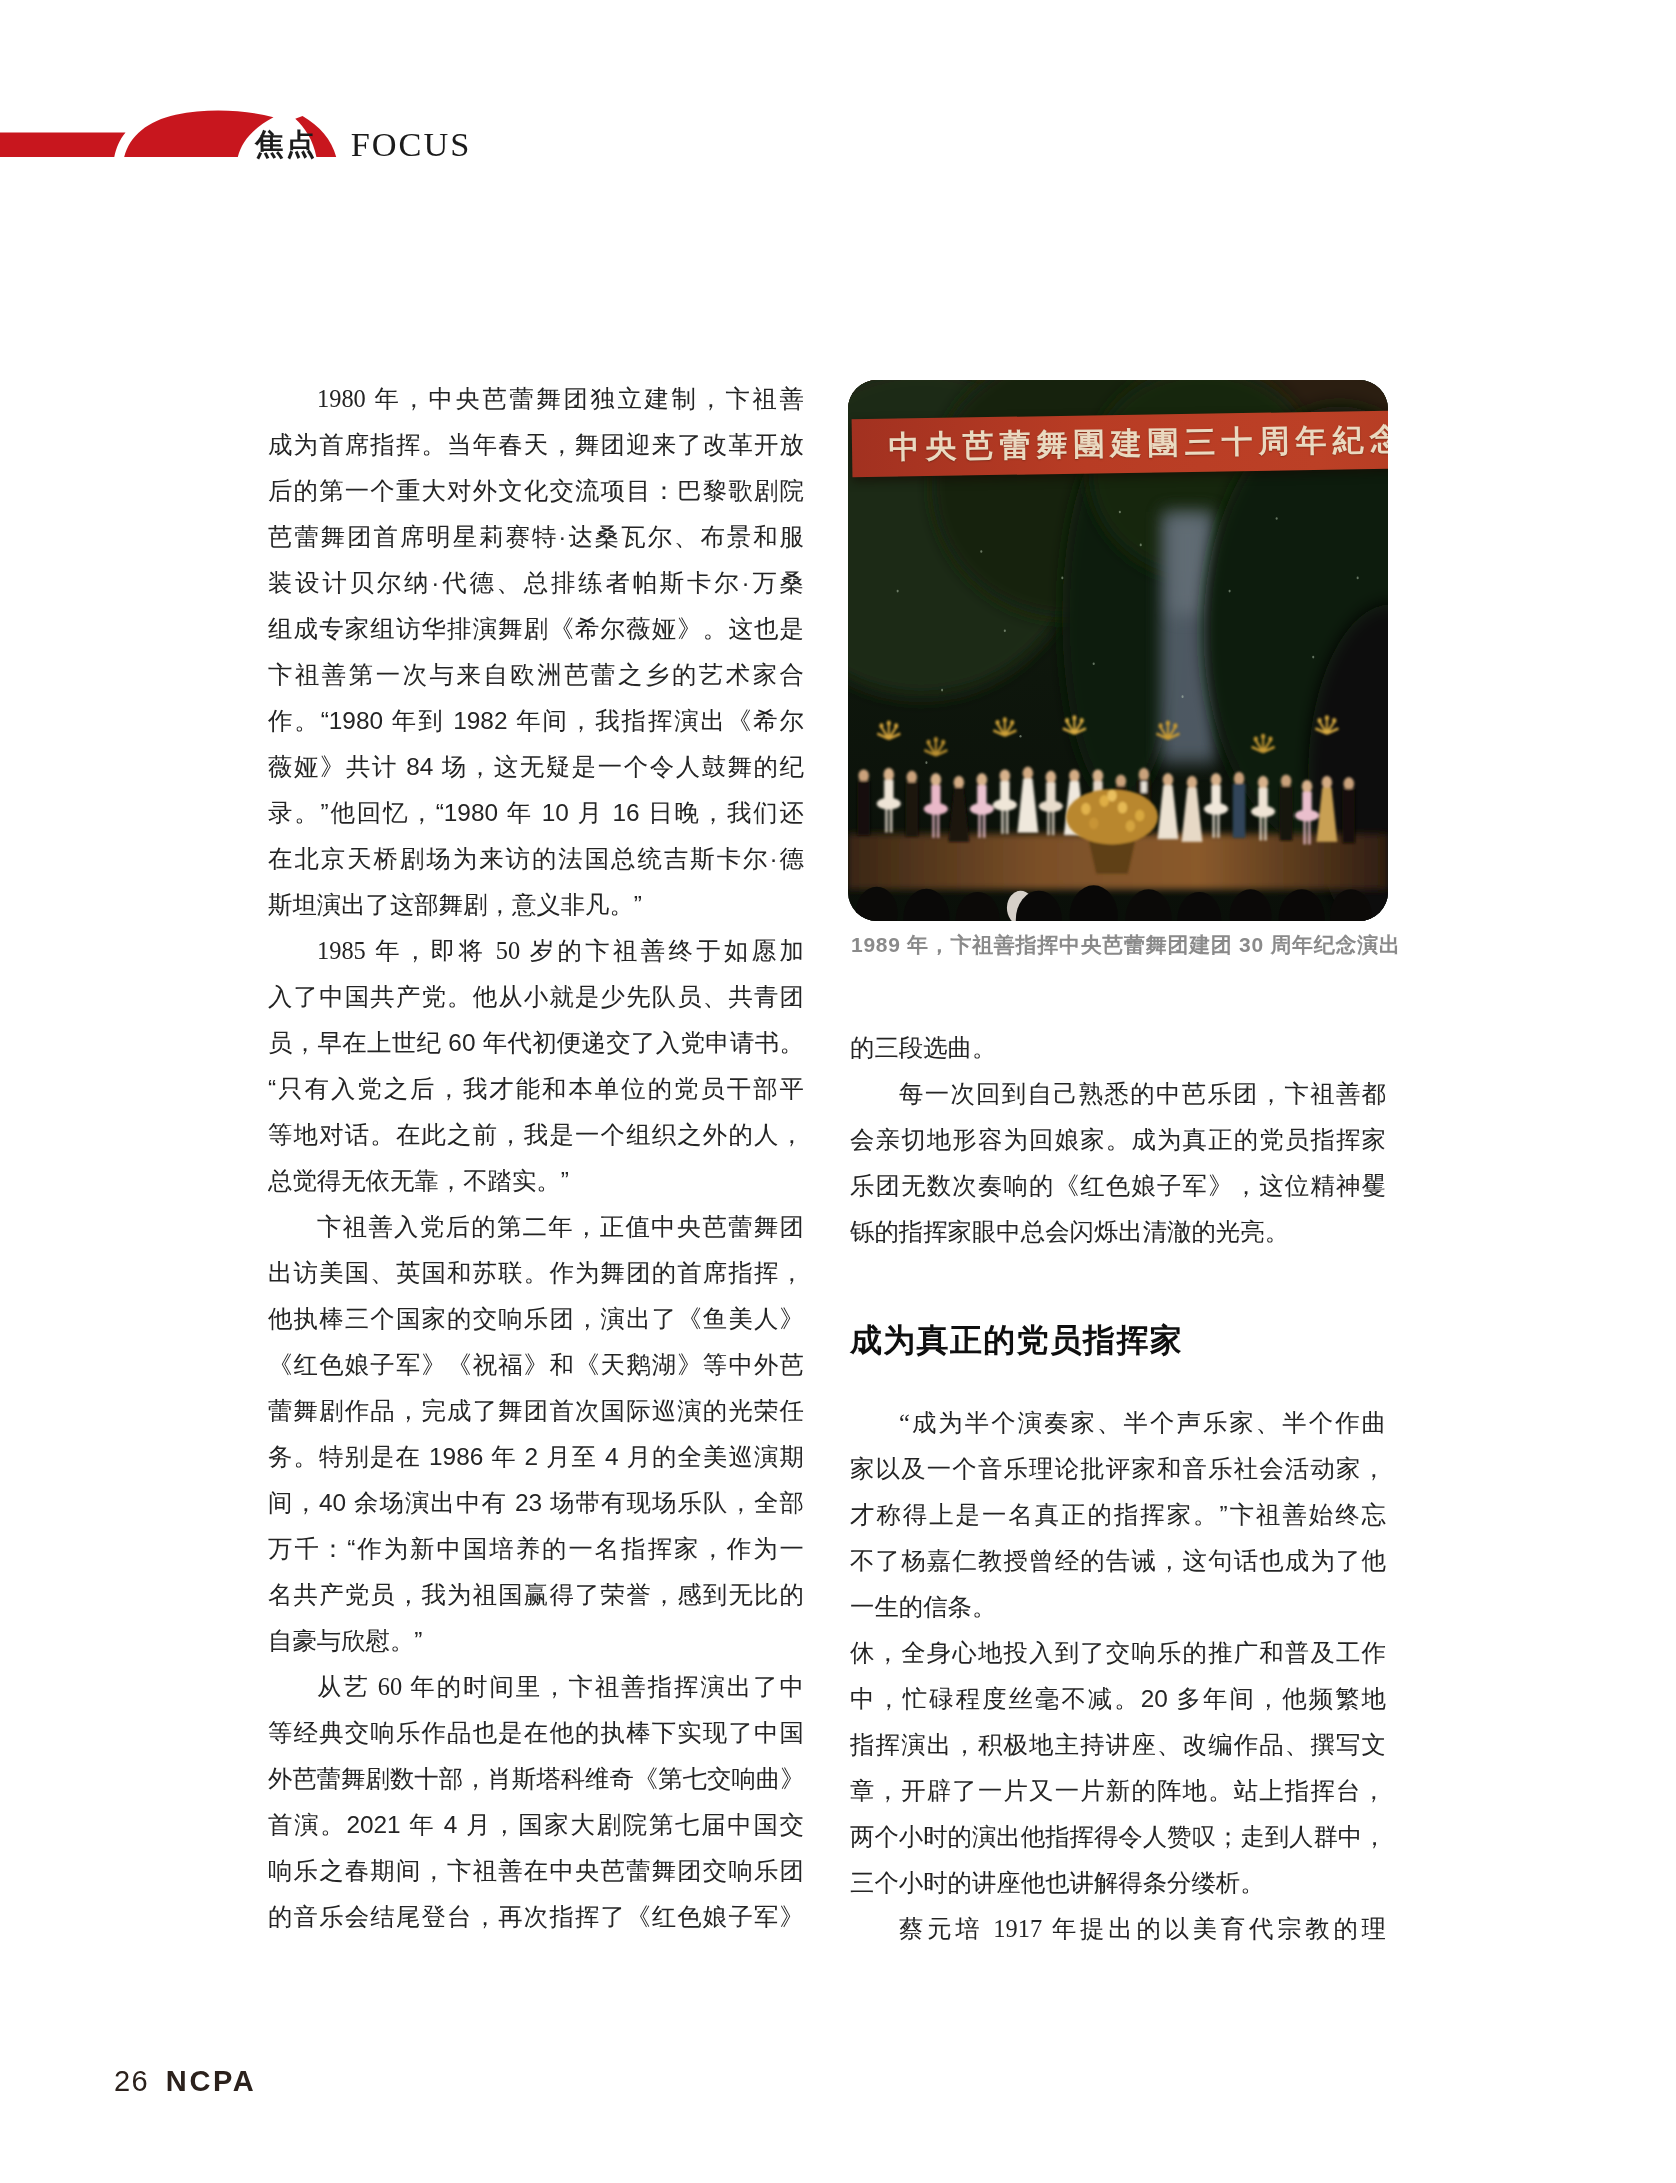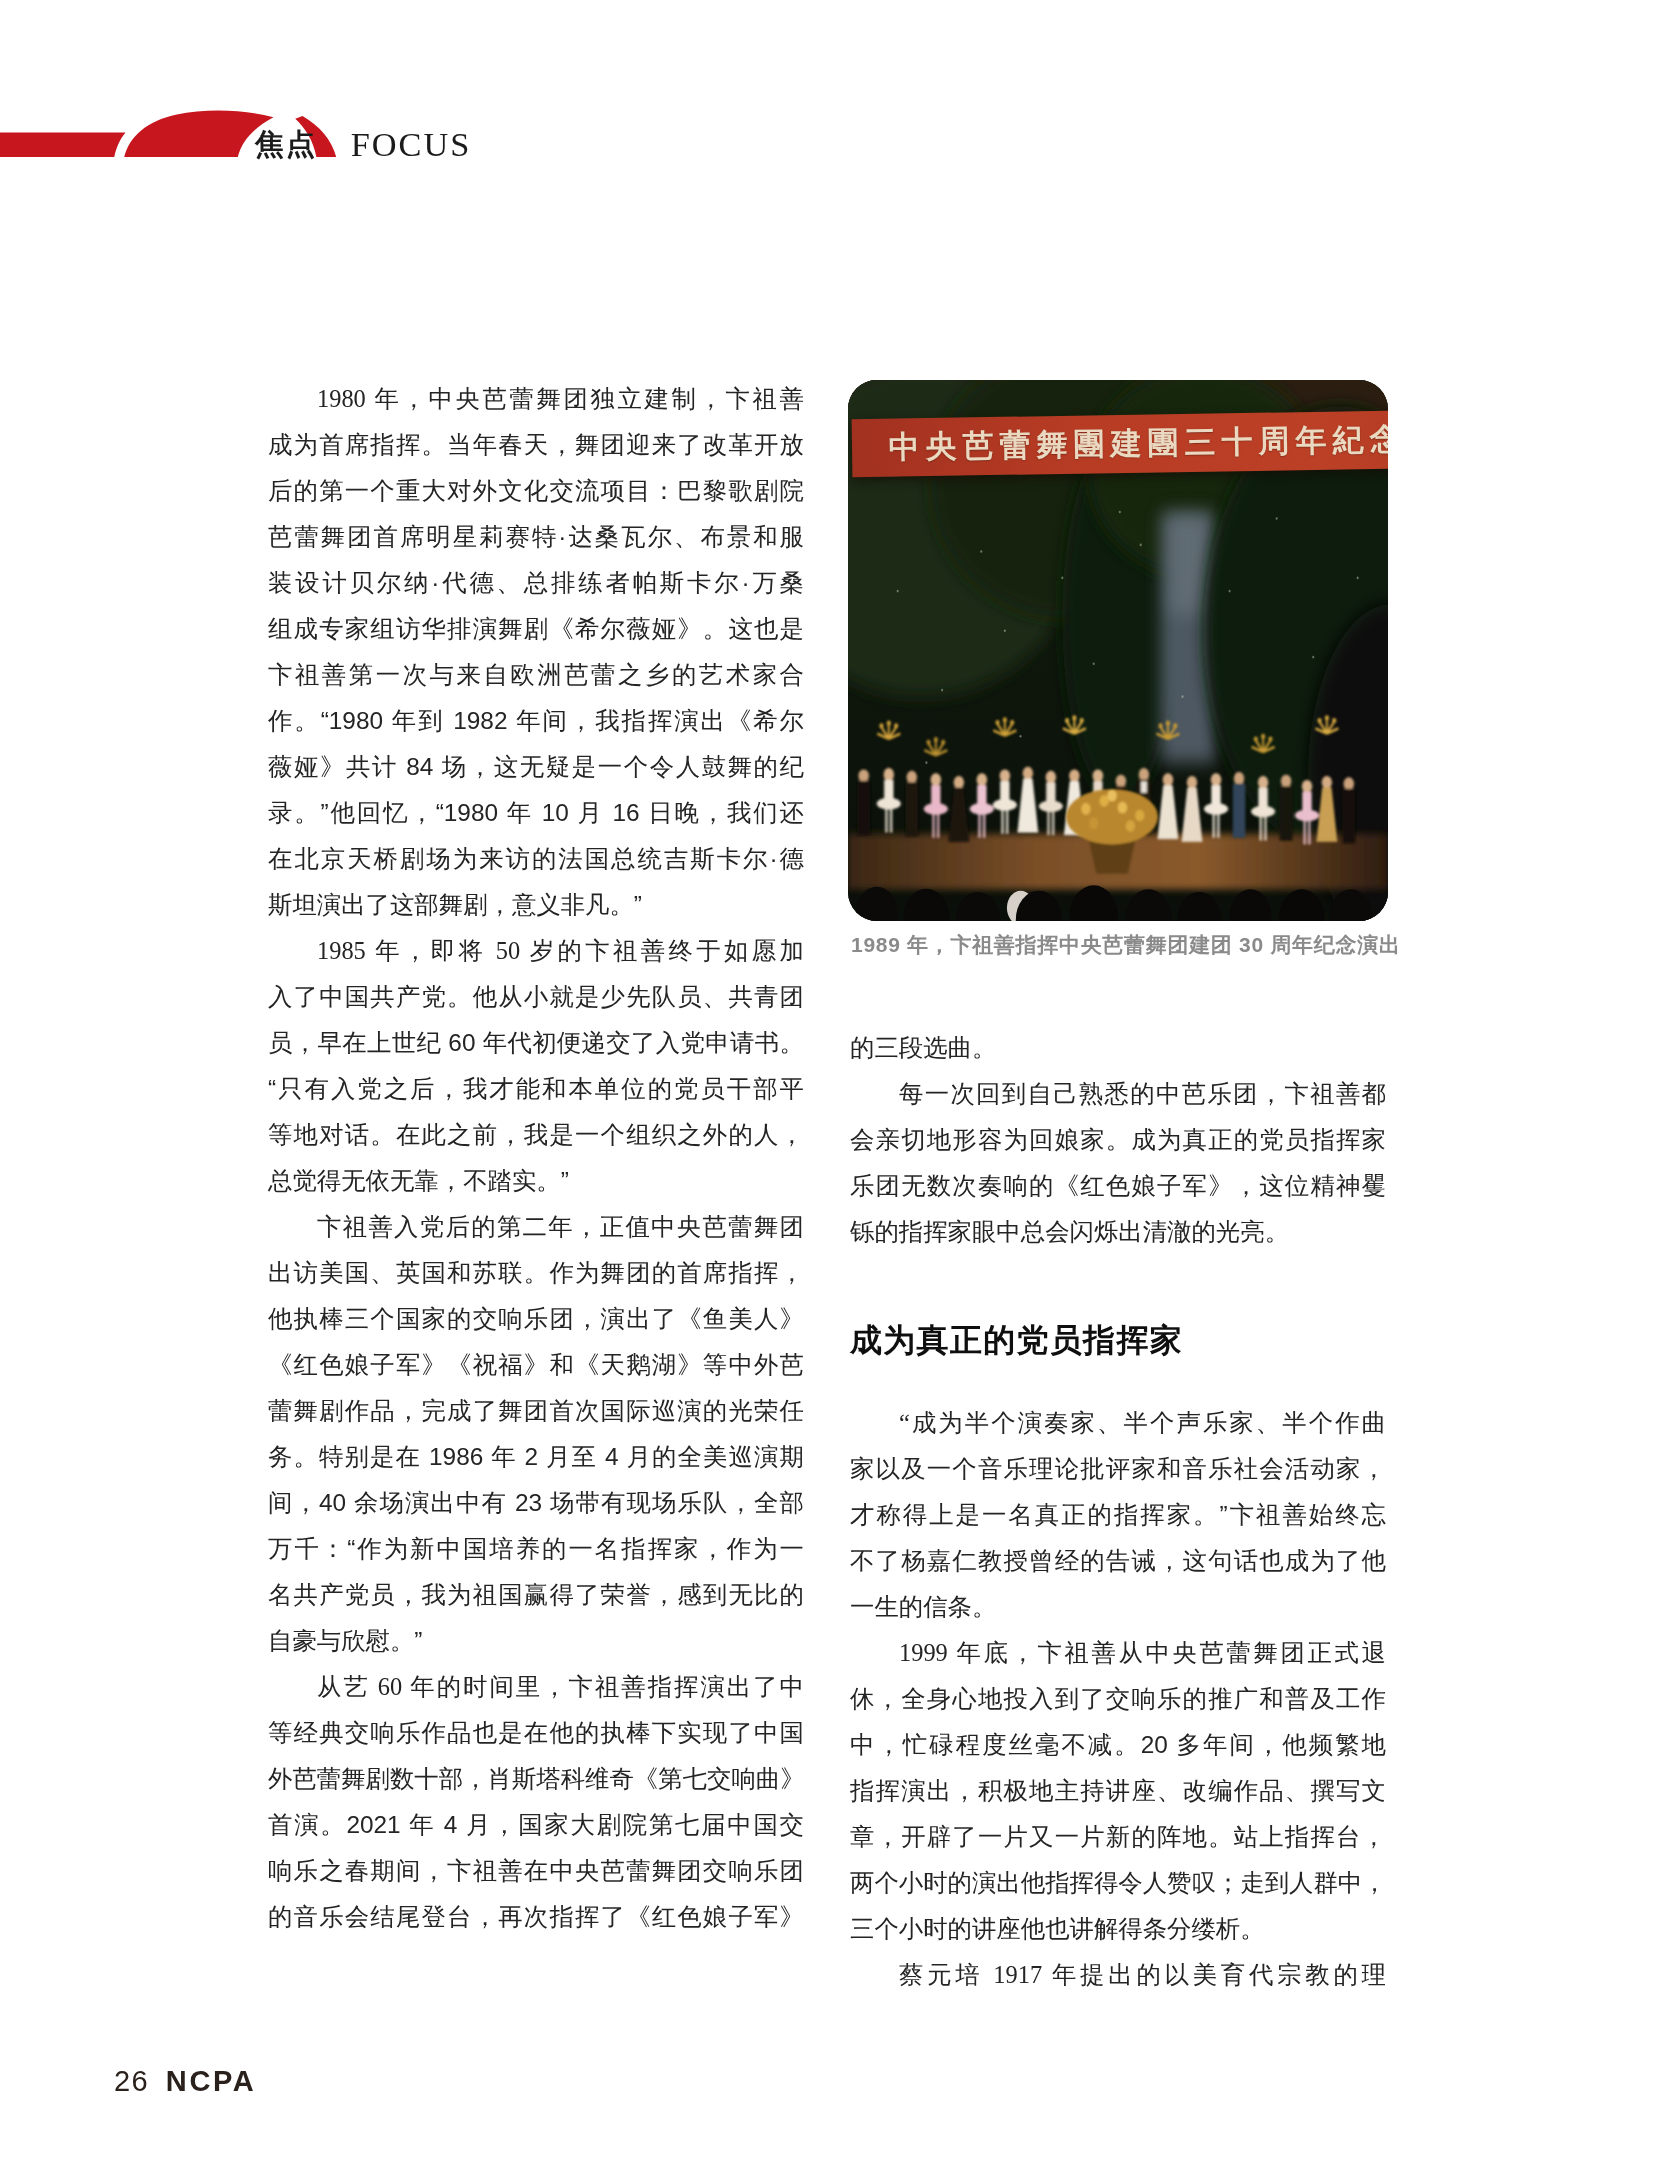--- a/index.html
+++ b/index.html
@@ -267,21 +267,20 @@
     <div class="line">乐团无数次奏响的《红色娘子军》，这位精神矍</div>
     <div class="line end">铄的指挥家眼中总会闪烁出清澈的光亮。</div>
   </div>
 <div id="rc-heading" class="abs">成为真正的党员指挥家</div>
 <div id="rc-block2" class="abs col">
     <div class="line indent">“成为半个演奏家、半个声乐家、半个作曲</div>
     <div class="line">家以及一个音乐理论批评家和音乐社会活动家，</div>
     <div class="line">才称得上是一名真正的指挥家。”卞祖善始终忘</div>
     <div class="line">不了杨嘉仁教授曾经的告诫，这句话也成为了他</div>
     <div class="line end">一生的信条。</div>
-    <div class="line indent">1999 年底，卞祖善从中央芭蕾舞团正式退</div>
     <div class="line">休，全身心地投入到了交响乐的推广和普及工作</div>
     <div class="line">中，忙碌程度丝毫不减。20 多年间，他频繁地</div>
     <div class="line">指挥演出，积极地主持讲座、改编作品、撰写文</div>
     <div class="line">章，开辟了一片又一片新的阵地。站上指挥台，</div>
     <div class="line">两个小时的演出他指挥得令人赞叹；走到人群中，</div>
     <div class="line end">三个小时的讲座他也讲解得条分缕析。</div>
     <div class="line indent">蔡元培 1917 年提出的以美育代宗教的理</div>
   </div>
 
 <div id="footer" class="abs">

